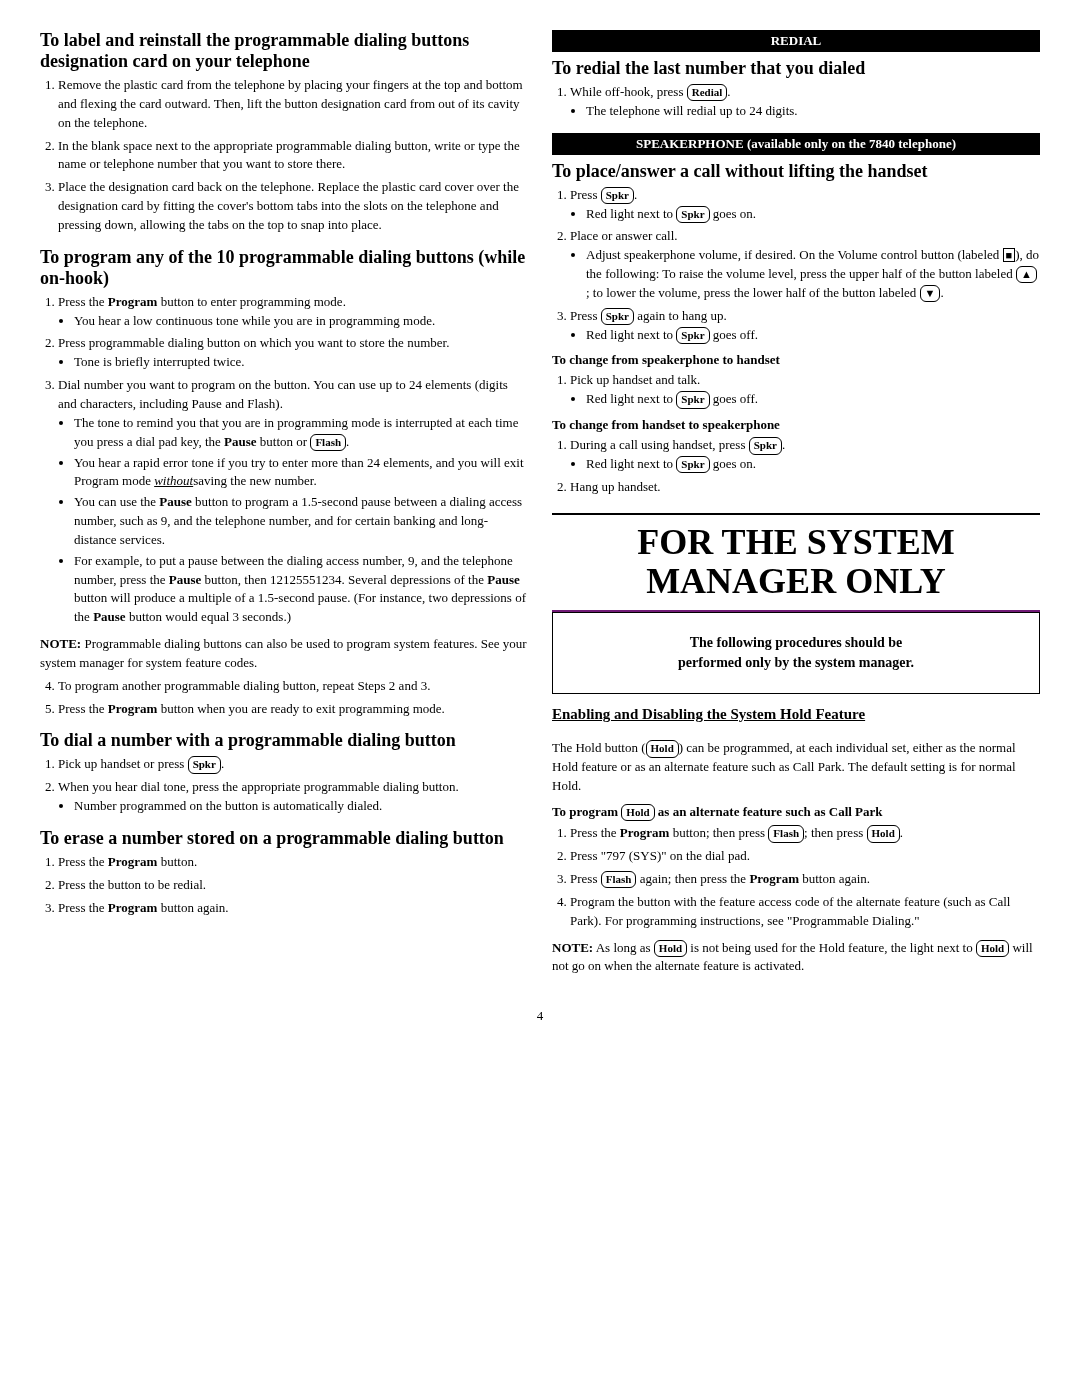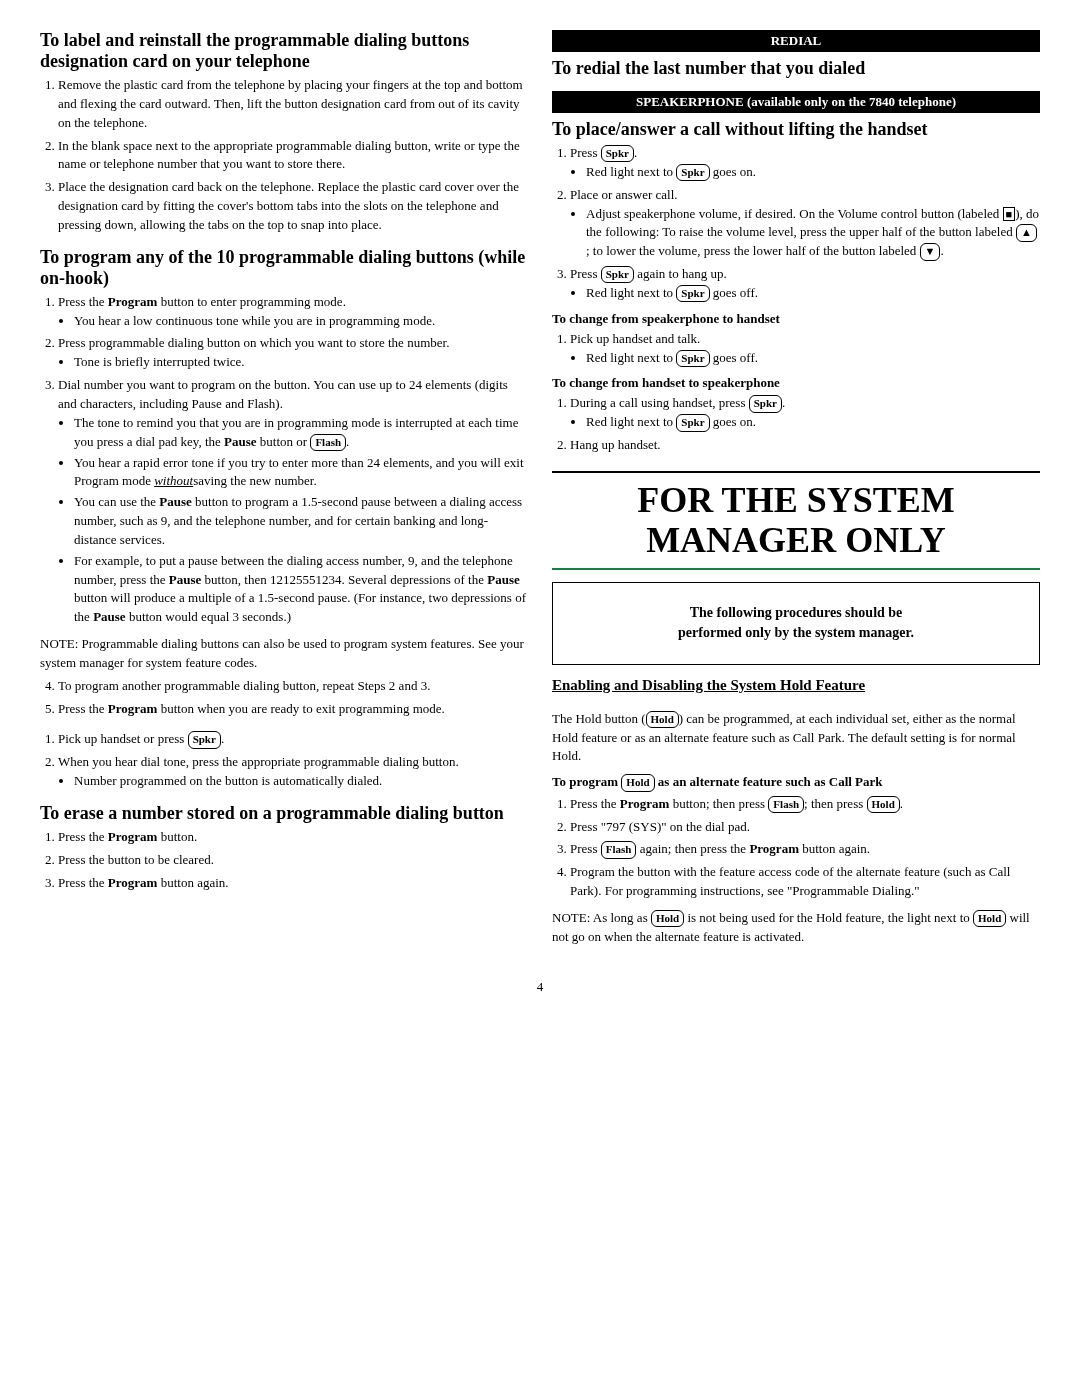--- a/index.html
+++ b/index.html
@@ -55,23 +55,22 @@
       padding: 3px 8px;
       font-size: 13px;
       margin-bottom: 6px;
     }
     .system-manager-section {
       margin-top: 16px;
     }
     .system-manager-title {
       text-align: center;
       border-top: 2px solid #000;
-      border-bottom: 2px solid #15803d;
+      border-bottom: 2px solid #701a75;
       padding: 8px 0;
-      margin-bottom: 12px;
     }
     .system-manager-title h1 {
       font-size: 36px;
       font-weight: bold;
       line-height: 1.1;
       text-transform: uppercase;
     }
     .for-system-box {
       border: 1px solid #000;
       padding: 20px 14px;
@@ -82,21 +81,21 @@
       font-weight: bold;
       text-align: center;
       margin: 0;
     }
     .enabling-heading {
       font-size: 15px;
       font-weight: bold;
       margin-bottom: 16px;
       text-decoration: underline;
     }
-    .note-label { font-weight: normal; }
+    .note-label { font-weight: bold; }
     .page-number {
       text-align: center;
       margin-top: 20px;
       font-size: 13px;
     }
     .subheading {
       font-weight: bold;
       margin-top: 8px;
       margin-bottom: 3px;
     }
@@ -147,46 +146,54 @@
         </li>
       </ol>
       <p><span class="note-label">NOTE:</span>  Programmable dialing buttons can also be used to program system features. See your system manager for system feature codes.</p>
       <ol start="4">
         <li>To program another programmable dialing button, repeat Steps 2 and 3.</li>
         <li>Press the <span class="bold">Program</span> button when you are ready to exit programming mode.</li>
       </ol>
     </div>
 
     <div class="section">
+      <h2 class="section-heading">To dial a number with a programmable dialing button</h2>
       <ol>
         <li>Pick up handset or press <span class="btn-label">Spkr</span>.</li>
         <li>When you hear dial tone, press the appropriate programmable dialing button.
           <ul>
             <li>Number programmed on the button is automatically dialed.</li>
           </ul>
         </li>
       </ol>
     </div>
 
     <div class="section">
       <h2 class="section-heading">To erase a number stored on a programmable dialing button</h2>
       <ol>
         <li>Press the <span class="bold">Program</span> button.</li>
-        <li>Press the button to be cleared.</li>
+        <li>Press the button to be redial.</li>
         <li>Press the <span class="bold">Program</span> button again.</li>
       </ol>
     </div>
 
   </div>
 
   <div class="right-col">
 
     <div class="section">
       <div class="black-box-heading">REDIAL</div>
       <h2 class="section-heading">To redial the last number that you dialed</h2>
+      <ol>
+        <li>While off-hook, press <span class="btn-label">Redial</span>.
+          <ul>
+            <li>The telephone will redial up to 24 digits.</li>
+          </ul>
+        </li>
+      </ol>
     </div>
 
     <div class="section">
       <div class="black-box-heading">SPEAKERPHONE (available only on the 7840 telephone)</div>
       <h2 class="section-heading">To place/answer a call without lifting the handset</h2>
       <ol>
         <li>Press <span class="btn-label">Spkr</span>.
           <ul>
             <li>Red light next to <span class="btn-label">Spkr</span> goes on.</li>
           </ul>

